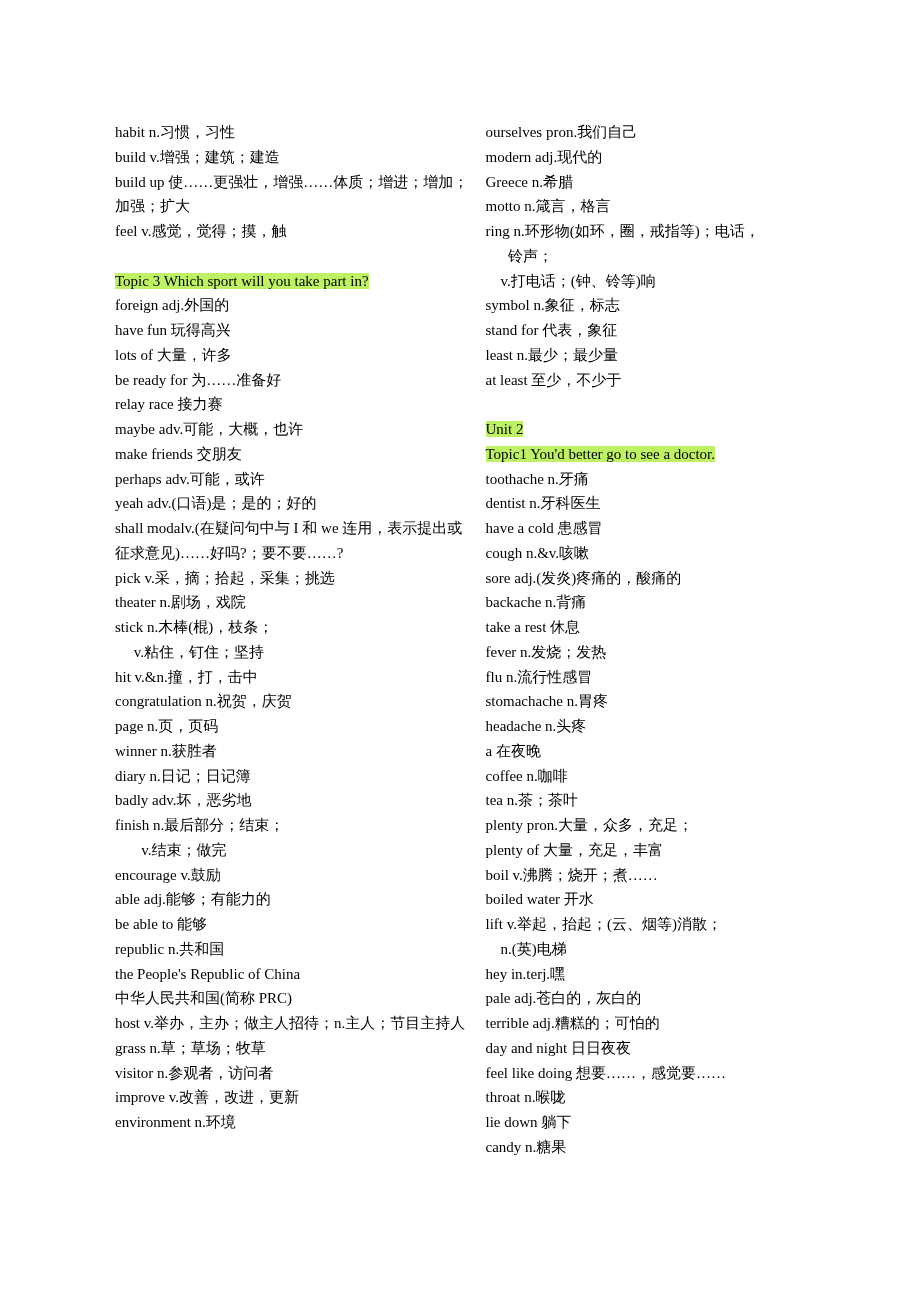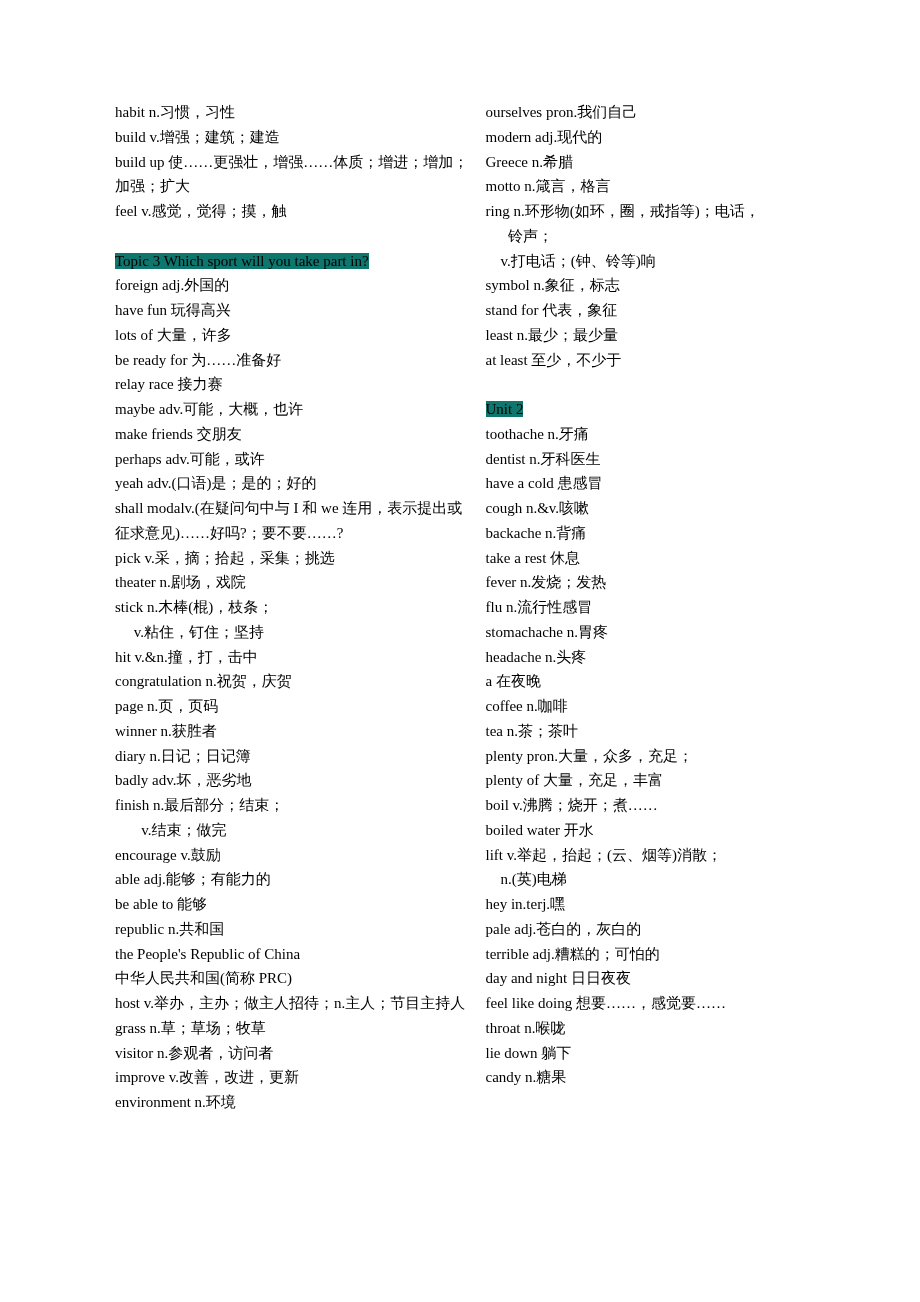--- a/index.html
+++ b/index.html
@@ -9,33 +9,34 @@
     background: #fff;
     font-family: "SimSun", "宋体", serif;
     font-size: 15px;
     line-height: 1.65;
     color: #000;
     padding: 100px 80px 60px 115px;
   }
   .columns {
     display: flex;
     gap: 16px;
+    margin-top: 20px;
   }
   .col {
     flex: 1;
     min-width: 0;
   }
   .entry {
     white-space: nowrap;
   }
   .entry.wrap {
     white-space: normal;
   }
   .topic-hdr {
-    background: #0f766e;
+    background: #bef264;
     display: inline;
     white-space: normal;
   }
   .topic-line {
     line-height: 1.65;
   }
 </style>
 </head>
 <body>
 
@@ -89,24 +90,26 @@
     <div class="entry">motto  n.箴言，格言</div>
     <div class="entry wrap">ring  n.环形物(如环，圈，戒指等)；电话，</div>
     <div class="entry" style="white-space:pre">      铃声；</div>
     <div class="entry" style="white-space:pre">    v.打电话；(钟、铃等)响</div>
     <div class="entry">symbol  n.象征，标志</div>
     <div class="entry">stand for  代表，象征</div>
     <div class="entry">least  n.最少；最少量</div>
     <div class="entry">at least  至少，不少于</div>
     <div class="entry">&nbsp;</div>
     <div class="topic-line"><span class="topic-hdr">Unit 2</span></div>
+    <div class="topic-line"><span class="topic-hdr">Topic1 You'd better go to see a doctor.</span></div>
     <div class="entry">toothache  n.牙痛</div>
     <div class="entry">dentist  n.牙科医生</div>
     <div class="entry">have a cold  患感冒</div>
     <div class="entry">cough  n.&amp;v.咳嗽</div>
+    <div class="entry">sore  adj.(发炎)疼痛的，酸痛的</div>
     <div class="entry">backache  n.背痛</div>
     <div class="entry">take a rest  休息</div>
     <div class="entry">fever  n.发烧；发热</div>
     <div class="entry">flu  n.流行性感冒</div>
     <div class="entry">stomachache  n.胃疼</div>
     <div class="entry">headache  n.头疼</div>
     <div class="entry">a  在夜晚</div>
     <div class="entry">coffee  n.咖啡</div>
     <div class="entry">tea  n.茶；茶叶</div>
     <div class="entry">plenty  pron.大量，众多，充足；</div>

